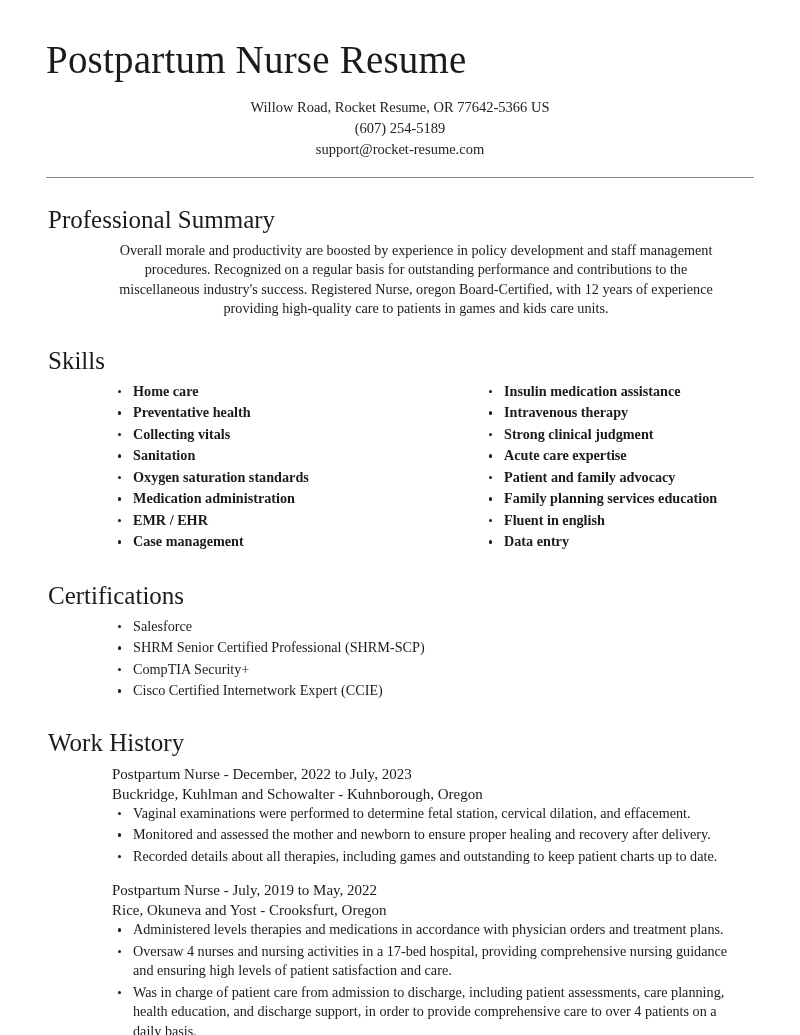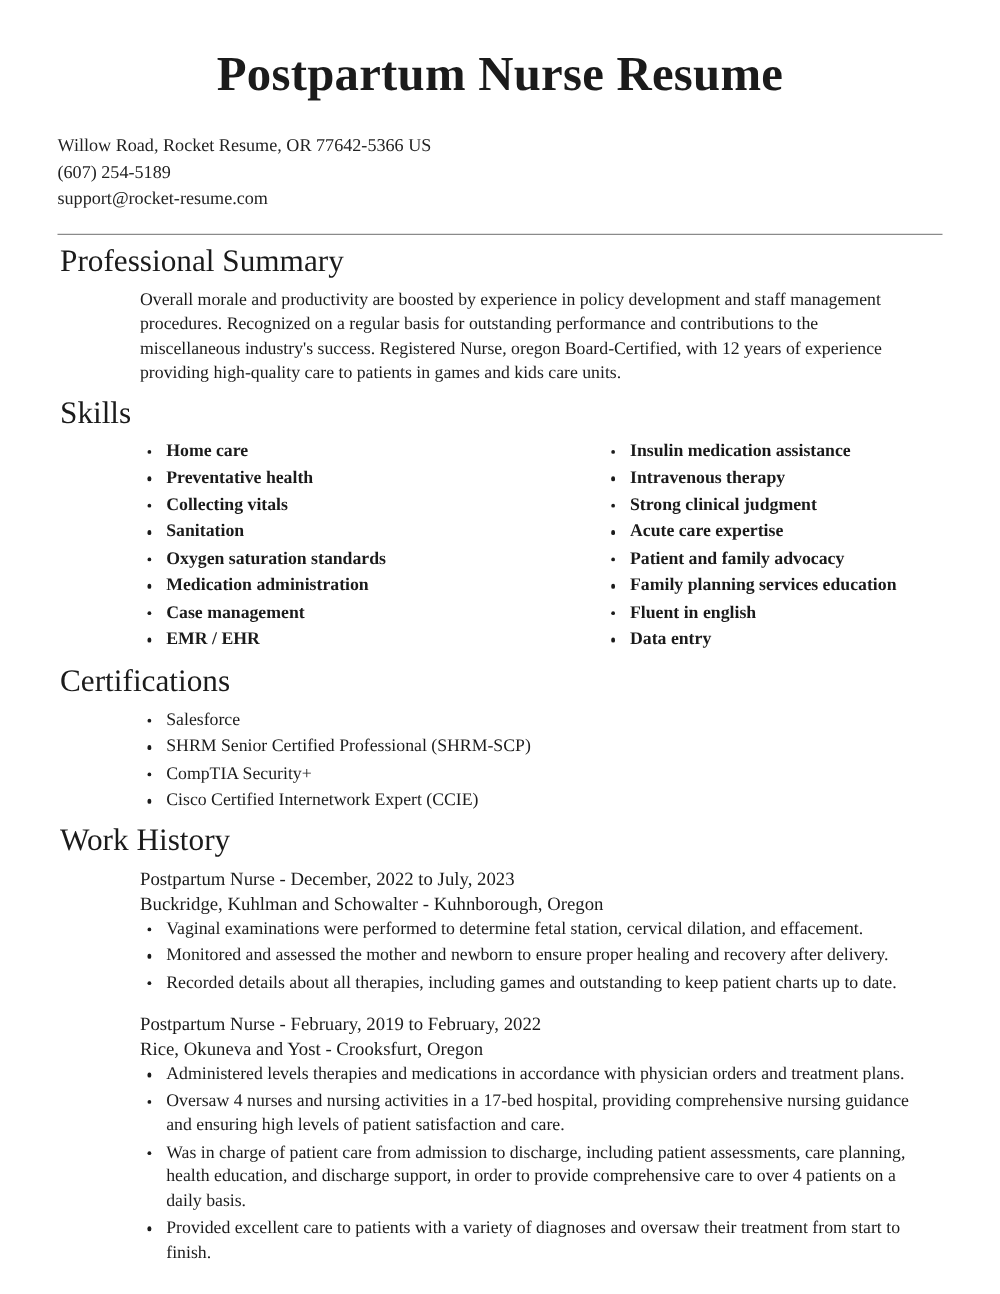--- a/index.html
+++ b/index.html
@@ -18,58 +18,58 @@
   .page {
     width: 800px;
     height: 1035px;
     box-sizing: border-box;
     padding: 0 46px;
     position: relative;
   }
 
   
   .doc-title {
-    text-align: center;
     font-size: 39px;
-    font-weight: 700;
+    font-weight: 400;
     letter-spacing: 0.2px;
     margin: 0;
     padding-top: 38px;
     line-height: 1.15;
     color: #1b1b1b;
   }
   .contact-block {
-    text-align: left;
-    margin-top: 24px;
+    text-align: center;
+    margin-top: 14px;
   }
   .contact-line {
     font-size: 14.5px;
     line-height: 21px;
     color: #222222;
   }
   .header-rule {
     border: 0;
     border-top: 1.4px solid #8a8a8a;
     margin: 17px 0 0 0;
     width: 100%;
   }
 
   
   .section {
-    margin-top: 7px;
+    margin-top: 27px;
   }
   .section-title {
     font-size: 25px;
     font-weight: 400;
     line-height: 1.2;
     margin: 0 0 6px 2px;
     color: #1b1b1b;
   }
   .section-body {
     padding-left: 66px;
+    text-align: center;
   }
   .summary-text {
     font-size: 14.2px;
     line-height: 19.5px;
     margin: 0;
     color: #1b1b1b;
     padding-right: 34px;
   }
 
   
@@ -165,22 +165,22 @@
     <h2 class="section-title">Skills</h2>
     <div class="skills-columns">
       <div class="skills-col left">
         <ul class="bullets">
           <li>Home care</li>
           <li>Preventative health</li>
           <li>Collecting vitals</li>
           <li>Sanitation</li>
           <li>Oxygen saturation standards</li>
           <li>Medication administration</li>
+          <li>EMR / EHR</li>
           <li>Case management</li>
-          <li>EMR / EHR</li>
         </ul>
       </div>
       <div class="skills-col right">
         <ul class="bullets">
           <li>Insulin medication assistance</li>
           <li>Intravenous therapy</li>
           <li>Strong clinical judgment</li>
           <li>Acute care expertise</li>
           <li>Patient and family advocacy</li>
           <li>Family planning services education</li>
@@ -211,21 +211,21 @@
         <div class="job-title">Postpartum Nurse - December, 2022 to July, 2023</div>
         <div class="job-employer">Buckridge, Kuhlman and Schowalter - Kuhnborough, Oregon</div>
         <ul class="bullets job-bullets">
           <li>Vaginal examinations were performed to determine fetal station, cervical dilation, and effacement.</li>
           <li>Monitored and assessed the mother and newborn to ensure proper healing and recovery after delivery.</li>
           <li>Recorded details about all therapies, including games and outstanding to keep patient charts up to date.</li>
         </ul>
       </div>
 
       <div class="job">
-        <div class="job-title">Postpartum Nurse - February, 2019 to February, 2022</div>
+        <div class="job-title">Postpartum Nurse - July, 2019 to May, 2022</div>
         <div class="job-employer">Rice, Okuneva and Yost - Crooksfurt, Oregon</div>
         <ul class="bullets job-bullets">
           <li>Administered levels therapies and medications in accordance with physician orders and treatment plans.</li>
           <li>Oversaw 4 nurses and nursing activities in a 17-bed hospital, providing comprehensive nursing guidance and ensuring high levels of patient satisfaction and care.</li>
           <li>Was in charge of patient care from admission to discharge, including patient assessments, care planning, health education, and discharge support, in order to provide comprehensive care to over 4 patients on a daily basis.</li>
           <li>Provided excellent care to patients with a variety of diagnoses and oversaw their treatment from start to finish.</li>
         </ul>
       </div>
 
     </div>

